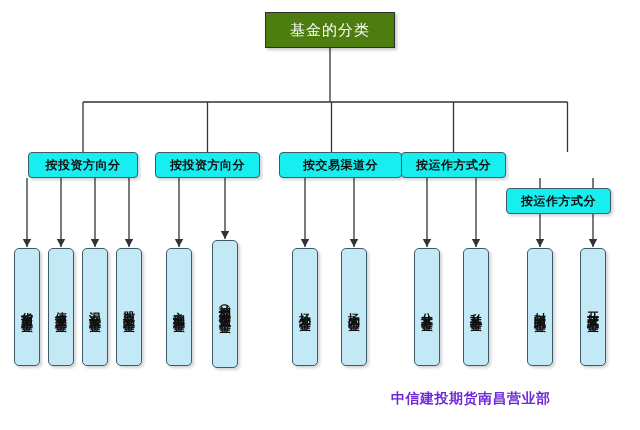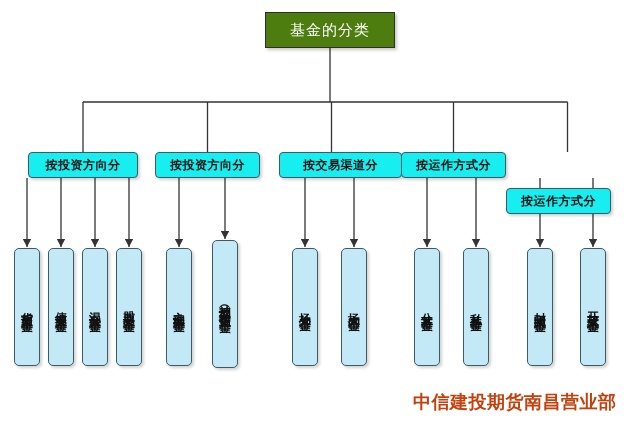--- a/index.html
+++ b/index.html
@@ -87,25 +87,25 @@
     font-weight: bold;
     color: #111111;
     line-height: 1.18;
     letter-spacing: 2px;
     white-space: nowrap;
   }
 
   
   .footer-credit {
     position: absolute;
-    left: 413px;
+    left: 391px;
     top: 390px;
-    font-size: 18px;
+    font-size: 14px;
     font-weight: bold;
-    color: #c2410c;
+    color: #6d28d9;
     letter-spacing: 0.5px;
     white-space: nowrap;
   }
 </style>
 </head>
 <body>
 
 <div id="canvas">
 
   <svg id="wires" viewBox="0 0 640 430" xmlns="http://www.w3.org/2000/svg">

